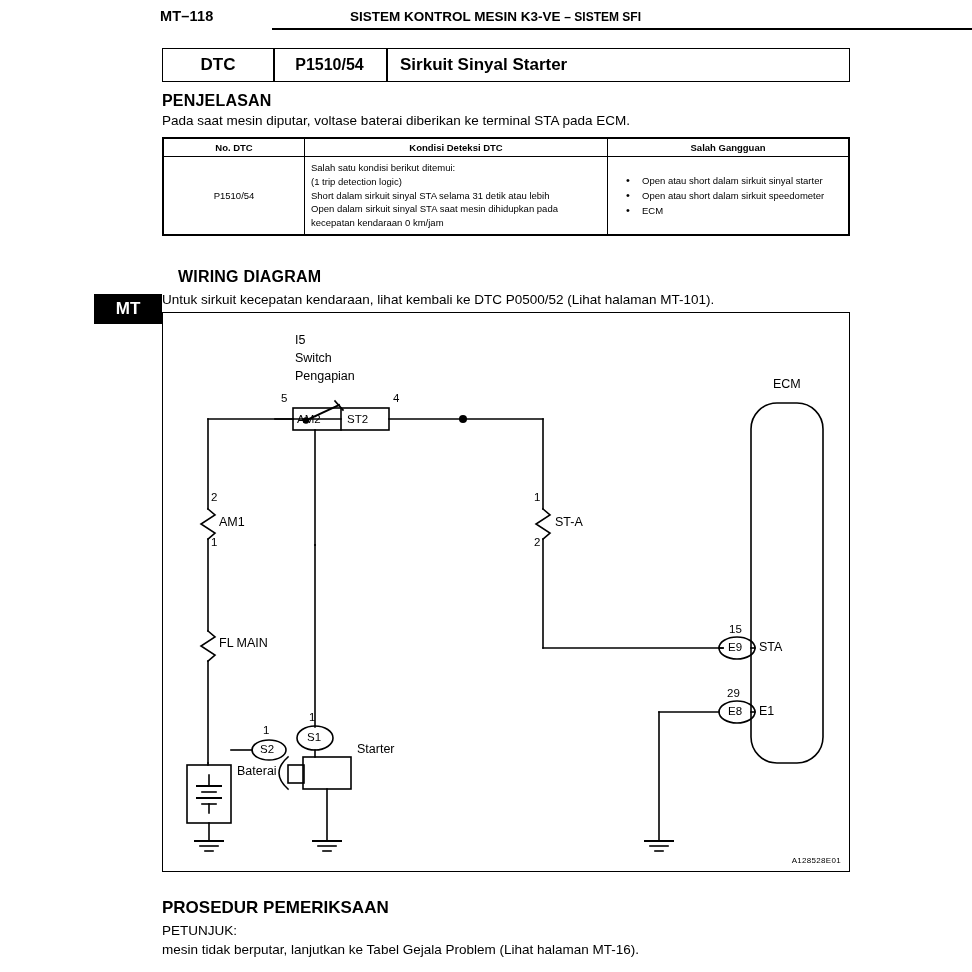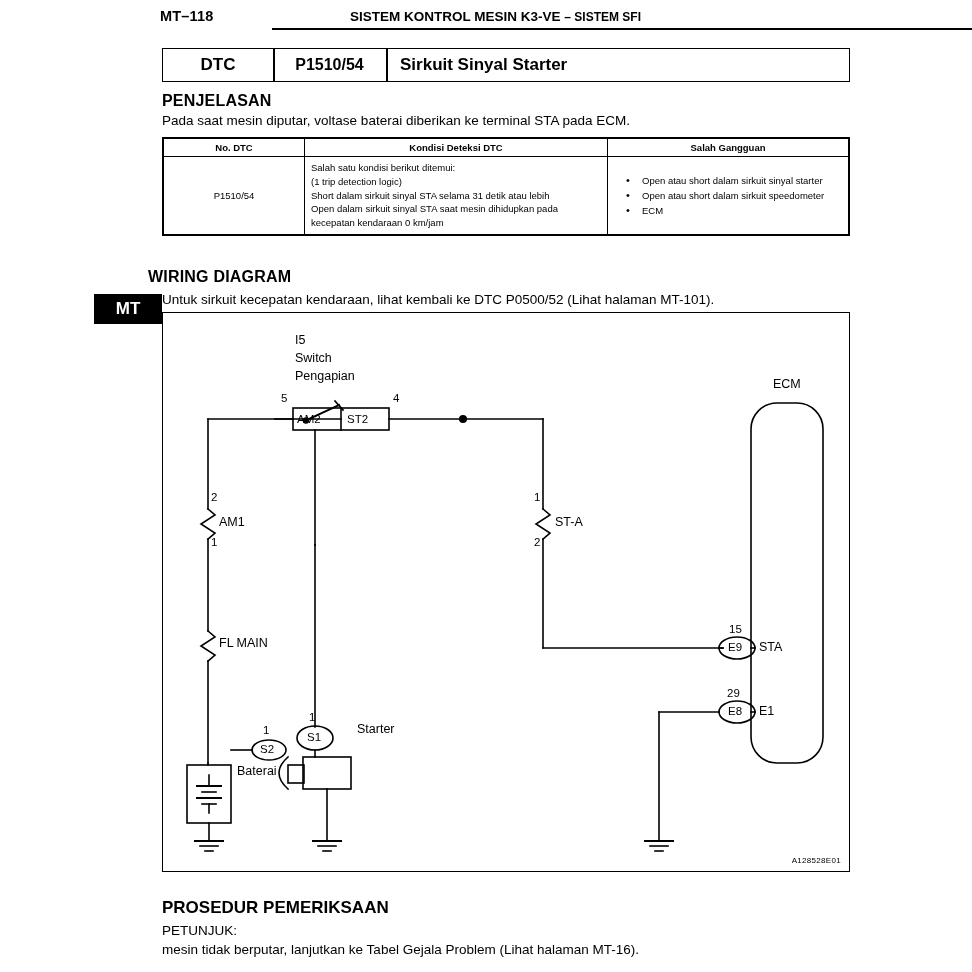--- a/index.html
+++ b/index.html
@@ -241,21 +241,21 @@
               <li>Open atau short dalam sirkuit  sinyal starter</li>
               <li>Open atau short  dalam sirkuit speedometer</li>
               <li>ECM</li>
             </ul>
           </td>
         </tr>
       </tbody>
     </table>
   </div>
 
-  <div class="h-sect" style="left:148px; top:268px;">WIRING DIAGRAM</div>
+  <div class="h-sect" style="left:178px; top:268px;">WIRING DIAGRAM</div>
   <div class="p-text" style="left:162px; top:292px;">Untuk sirkuit kecepatan kendaraan, lihat kembali ke DTC P0500/52 (Lihat halaman MT-101).</div>
 
   <div class="mt-tab">MT</div>
 
   <div class="diagram">
 
     <svg width="686" height="557" viewBox="0 0 686 557">
       <g stroke="#000" stroke-width="1.6" fill="none" stroke-linecap="square">
 
         <rect x="130" y="95" width="96" height="22"></rect>
@@ -362,21 +362,21 @@
     <div class="lbl" style="left:596px; top:327px;">STA</div>
 
     <div class="lbl sm" style="left:564px; top:374px;">29</div>
     <div class="lbl sm" style="left:565px; top:392px;">E8</div>
     <div class="lbl" style="left:596px; top:391px;">E1</div>
 
     <div class="lbl sm" style="left:146px; top:398px;">1</div>
     <div class="lbl sm" style="left:144px; top:418px;">S1</div>
     <div class="lbl sm" style="left:100px; top:411px;">1</div>
     <div class="lbl sm" style="left:97px; top:430px;">S2</div>
-    <div class="lbl" style="left:194px; top:409px;">Starter</div>
+    <div class="lbl" style="left:194px; top:429px;">Starter</div>
     <div class="lbl" style="left:74px; top:451px;">Baterai</div>
 
     <div class="code-lbl">A128528E01</div>
   </div>
 
   <div class="foot-h">PROSEDUR PEMERIKSAAN</div>
   <div class="foot-1">PETUNJUK:</div>
   <div class="foot-2">
     <div>mesin tidak berputar, lanjutkan ke Tabel Gejala Problem (Lihat halaman MT-16).</div>
   </div>

